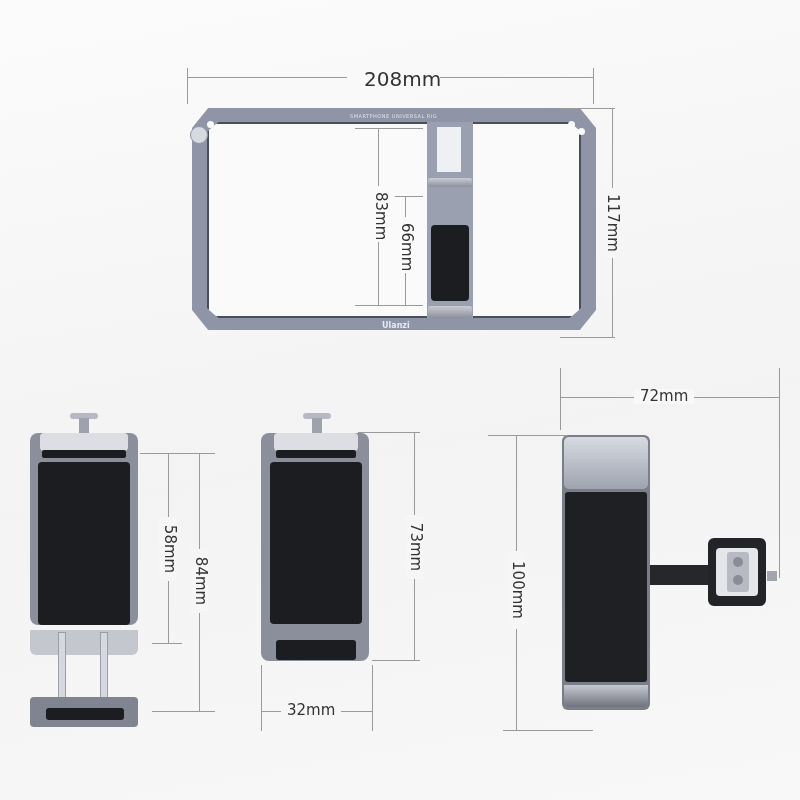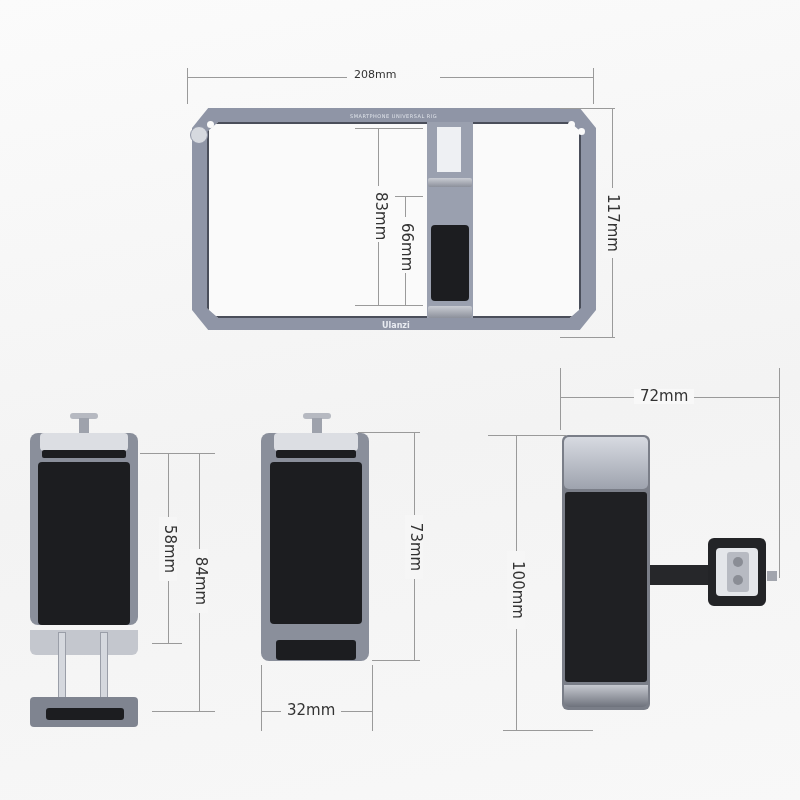--- a/index.html
+++ b/index.html
@@ -61,21 +61,21 @@
   </style>
 </head>
 <body>
 
 <div>
 
   <div class="vline" style="left:187px; top:68px; height:36px;"></div>
   <div class="vline" style="left:593px; top:68px; height:36px;"></div>
   <div class="hline" style="left:187px; top:77px; width:160px;"></div>
   <div class="hline" style="left:440px; top:77px; width:153px;"></div>
-  <div class="dim-label" style="left:354px; top:69px; font-size:11px;">208mm</div>
+  <div class="dim-label" style="left:364px; top:69px; font-size:20px;">208mm</div>
 
   <div class="rig-outer"></div>
   <div class="rig-inner"></div>
   <div class="circle" style="left:190px; top:126px; width:18px; height:18px; background:#d6d9df; border:1px solid #8f95a6;"></div>
   <div class="circle" style="left:207px; top:121px; width:7px; height:7px; background:#fafafa;"></div>
   <div class="circle" style="left:568px; top:121px; width:7px; height:7px; background:#fafafa;"></div>
   <div class="circle" style="left:578px; top:128px; width:7px; height:7px; background:#fafafa;"></div>
   <div class="rig-text">SMARTPHONE UNIVERSAL RIG</div>
   <div class="rig-logo">Ulanzi</div>
 

